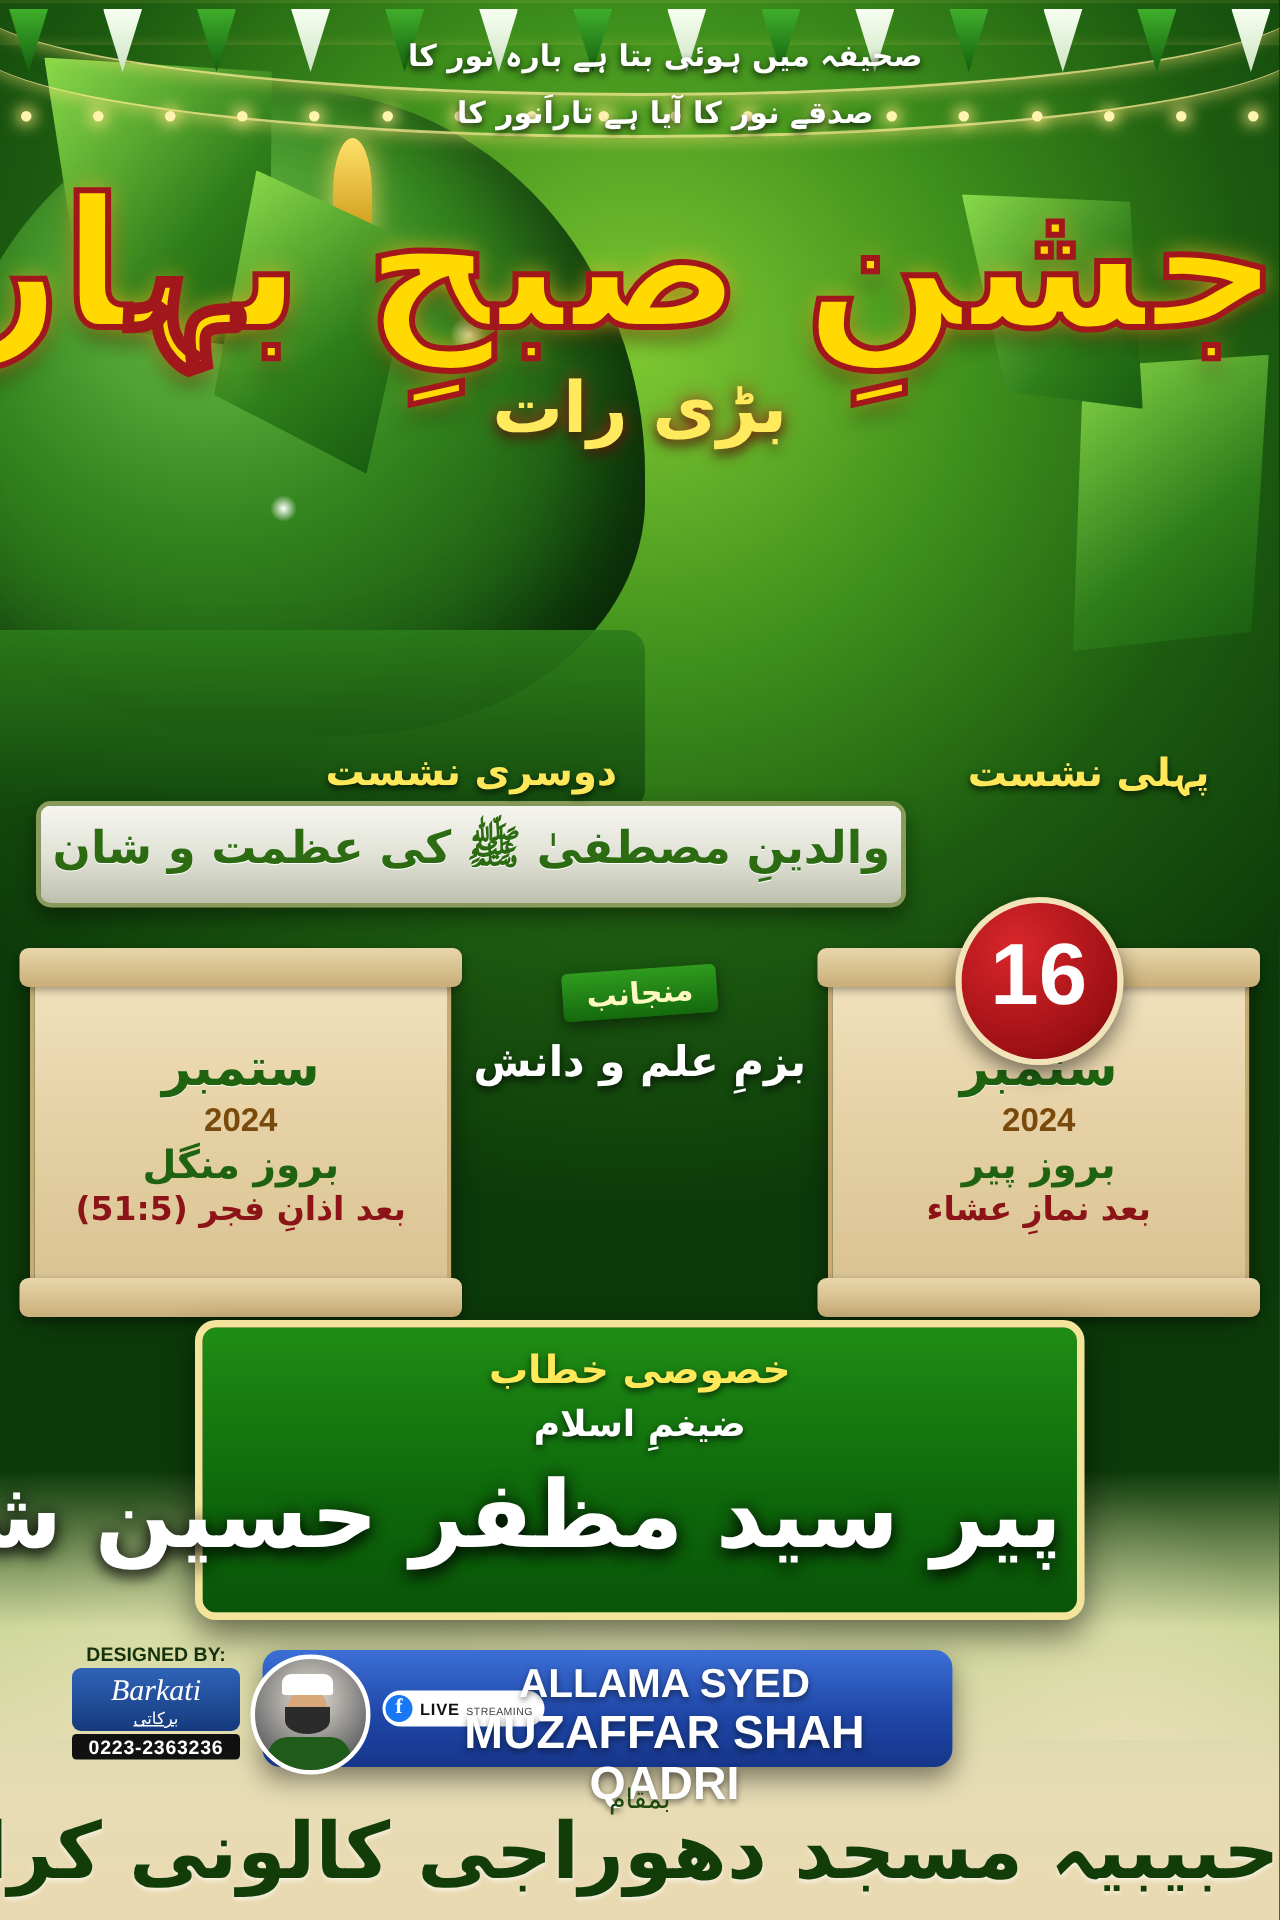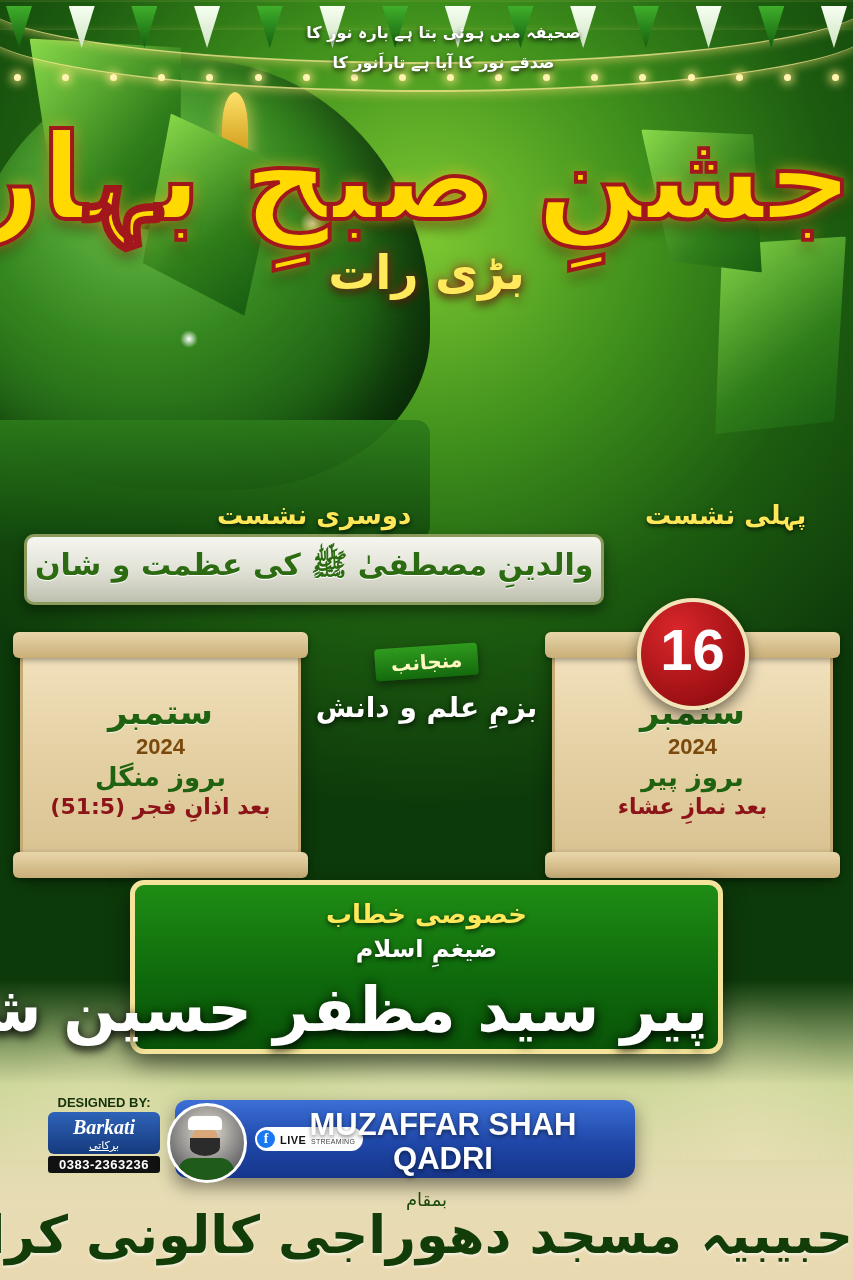--- a/index.html
+++ b/index.html
@@ -117,21 +117,21 @@
   .couplet {
     position: absolute;
     top: 18px;
     left: 0; right: 0;
     text-align: center;
     color: #ffffff;
     text-shadow: 0 2px 5px rgba(0,0,0,.8);
     z-index: 6;
   }
   .couplet div {
-    font-size: 16px;
+    font-size: 20px;
     line-height: 1.9;
     font-weight: bold;
     padding-left: 34px;
   }
   
   .title-block {
     position: absolute;
     top: 115px;
     left: 0; right: 0;
     text-align: center;
@@ -299,21 +299,21 @@
     text-align: center;
   }
   
   .speaker-panel {
     position: absolute;
     top: 880px;
     left: 130px; right: 130px;
     background: linear-gradient(180deg, #1f8d14 0%, #0f6b0c 55%, #0a5409 100%);
     border: 5px solid #f4e39a;
     border-radius: 14px;
-    padding: 14px 10px 0;
+    padding: 14px 10px 26px;
     text-align: center;
     box-shadow: 0 10px 22px rgba(0,0,0,.5);
     z-index: 7;
   }
   .speaker-kicker {
     font-size: 26px;
     font-weight: bold;
     color: #ffe85a;
     text-shadow: 0 2px 5px rgba(0,0,0,.7);
   }
@@ -350,21 +350,21 @@
     margin-top: 2px;
     background: linear-gradient(180deg, #2f63b8, #153a7d);
     border-radius: 6px;
     padding: 4px 2px 2px;
     color: #ffffff;
   }
   .designer-logo .brand {
     font-family: "Liberation Serif", serif;
     font-style: italic;
     font-size: 20px;
-    font-weight: bold;
+    font-weight: normal;
   }
   .designer-logo .brand-urdu {
     font-size: 11px;
     text-decoration: underline;
   }
   .designer-phone {
     margin-top: 2px;
     background: #111;
     color: #fff;
     font-size: 13px;
@@ -590,38 +590,39 @@
     <div class="speaker-title urdu">ضیغمِ اسلام</div>
     <div class="speaker-name urdu">پیر سید مظفر حسین شاہ قادری</div>
   </div>
 
   <div class="designer">
     <div class="designer-label">DESIGNED BY:</div>
     <div class="designer-logo">
       <div class="brand">Barkati</div>
       <div class="brand-urdu urdu">برکاتی</div>
     </div>
-    <div class="designer-phone">0383-2363236</div>
+    <div class="designer-phone">0223-2363236</div>
   </div>
 
   <div class="live-bar">
     <div class="live-avatar">
       <div class="body"></div>
       <div class="face"></div>
       <div class="beard"></div>
       <div class="cap"></div>
     </div>
     <div class="fb-live">
       <span class="fb-circle">f</span>
       <span>
         <span class="live-word">LIVE</span>
         <span class="stream-word">STREAMING</span>
       </span>
     </div>
     <div class="live-names">
+      <div class="l1">ALLAMA SYED</div>
       <div class="l2">MUZAFFAR SHAH QADRI</div>
     </div>
   </div>
 
   <div class="venue">
     <div class="venue-badge urdu">بمقام</div>
     <div class="venue-name urdu">
       <span>حبیبیہ مسجد</span>
       <span>دھوراجی کالونی کراچی</span>
     </div>

